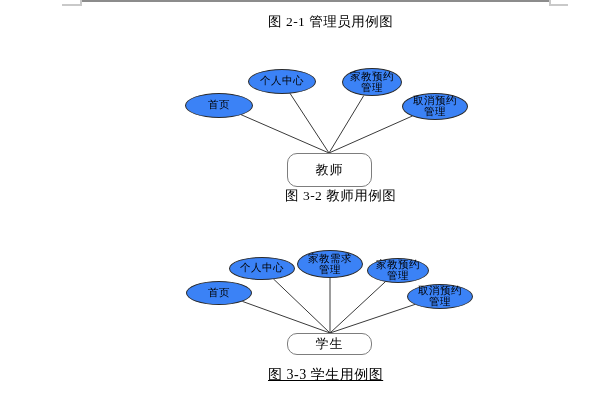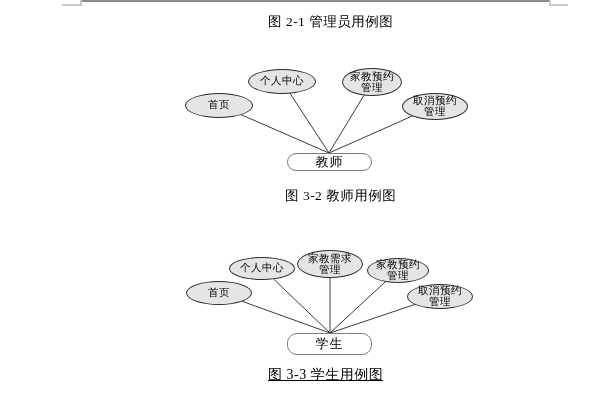--- a/index.html
+++ b/index.html
@@ -25,21 +25,21 @@
   }
   .caption-student { font-size: 14px; }
 
   svg.connectors { position: absolute; left: 0; top: 0; }
 
   .usecase {
     position: absolute;
     box-sizing: border-box;
     border: 1px solid #2b2b2b;
     border-radius: 50%;
-    background: #e5e5e5;
+    background: #3b82f6;
     display: flex;
     align-items: center;
     justify-content: center;
   }
   .usecase .uc-label {
     font-size: 10.5px;
     line-height: 11.5px;
     text-align: center;
     white-space: pre-line;
     letter-spacing: 0.5px;
@@ -86,21 +86,21 @@
       <span class="uc-label">个人中心</span>
     </div>
     <div class="usecase" style="left: 342px; top: 68px; width: 60px; height: 28px;">
       <span class="uc-label">家教预约
 管理</span>
     </div>
     <div class="usecase" style="left: 402px; top: 92.5px; width: 66px; height: 27px;">
       <span class="uc-label">取消预约
 管理</span>
     </div>
-    <div class="actor" style="left: 287px; top: 153px; width: 85px; height: 18px;">
+    <div class="actor" style="left: 287px; top: 153px; width: 85px; height: 34px;">
       <span class="actor-label">教师</span>
     </div>
     <svg width="613" height="411" class="connectors">
       <line x1="242.4" y1="301.4" x2="330" y2="333" stroke="#3a3a3a" stroke-width="1"></line>
       <line x1="273.3" y1="278.8" x2="330" y2="333" stroke="#3a3a3a" stroke-width="1"></line>
       <line x1="330.0" y1="278.0" x2="330" y2="333" stroke="#3a3a3a" stroke-width="1"></line>
       <line x1="385.6" y1="281.5" x2="330" y2="333" stroke="#3a3a3a" stroke-width="1"></line>
       <line x1="415.3" y1="304.3" x2="330" y2="333" stroke="#3a3a3a" stroke-width="1"></line>
     </svg>
     <div class="usecase" style="left: 186px; top: 281px; width: 66px; height: 24px;">

